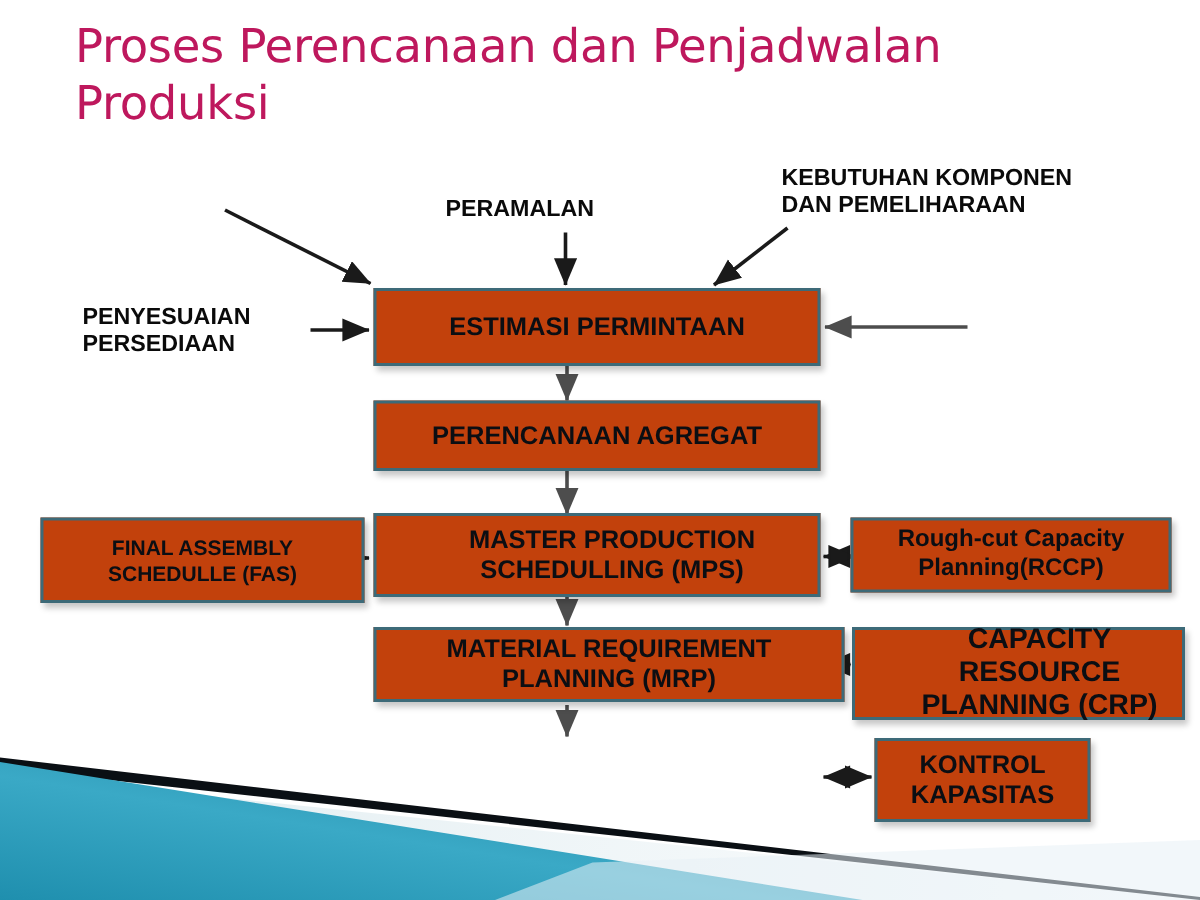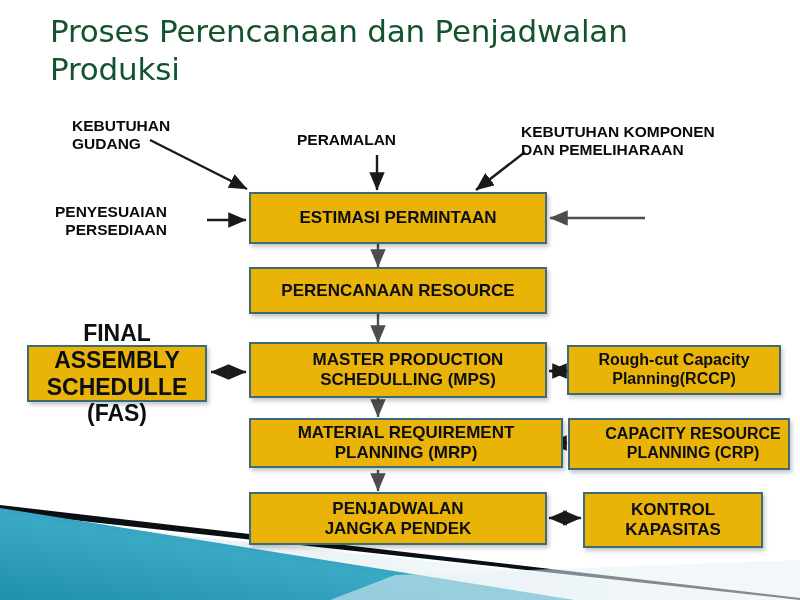--- a/index.html
+++ b/index.html
@@ -22,30 +22,30 @@
   
   #slide-title {
     position: absolute;
     left: 50px;
     top: 12px;
     width: 700px;
     font-family: "DejaVu Sans", sans-serif;
     font-size: 31px;
     line-height: 1.24;
     font-weight: 400;
-    color: #14532d;
+    color: #be185d;
     letter-spacing: -0.2px;
     white-space: pre-line;
   }
 
   
   .pbox {
     position: absolute;
     box-sizing: border-box;
-    background: #eab308;
+    background: #c2410c;
     border: 2px solid #3d6a78;
     color: #0b0e13;
     font-family: "Liberation Sans", sans-serif;
     font-weight: bold;
     font-size: 16px;
     line-height: 1.16;
     display: flex;
     align-items: center;
     justify-content: center;
     text-align: center;
@@ -146,50 +146,46 @@
 
     <line x1="378" y1="398" x2="378" y2="417" stroke="#4d4d4d" stroke-width="2.4" marker-end="url(#ahg)"></line>
 
     <line x1="549" y1="443" x2="567" y2="443" stroke="#1a1a1a" stroke-width="2.4" marker-end="url(#ah)" marker-start="url(#ah-start)"></line>
 
     <line x1="378" y1="470" x2="378" y2="491" stroke="#4d4d4d" stroke-width="2.4" marker-end="url(#ahg)"></line>
 
     <line x1="549" y1="518" x2="581" y2="518" stroke="#1a1a1a" stroke-width="2.4" marker-end="url(#ah)" marker-start="url(#ah-start)"></line>
   </svg>
 
-  <div class="olabel" style="left:72px; top:117px;">KEBUTUHAN
-GUDANG</div>
 
   <div class="olabel" style="left:297px; top:131px;">PERAMALAN</div>
 
-  <div class="olabel" style="left:521px; top:123px;">KEBUTUHAN KOMPONEN
+  <div class="olabel" style="left:521px; top:110px;">KEBUTUHAN KOMPONEN
 DAN PEMELIHARAAN</div>
 
-  <div class="olabel" style="left:55px; top:203px;text-align:right;">PENYESUAIAN
+  <div class="olabel" style="left:55px; top:203px;">PENYESUAIAN
 PERSEDIAAN</div>
 
 
   <div class="pbox" style="left:249px; top:192px; width:298px; height:52px; font-size:17px;">ESTIMASI PERMINTAAN</div>
 
-  <div class="pbox" style="left:249px; top:267px; width:298px; height:47px; font-size:17px;">PERENCANAAN RESOURCE</div>
+  <div class="pbox" style="left:249px; top:267px; width:298px; height:47px; font-size:17px;">PERENCANAAN AGREGAT</div>
 
-  <div class="pbox" style="left:27px; top:345px; width:180px; height:57px; font-size:23px;">FINAL ASSEMBLY
+  <div class="pbox" style="left:27px; top:345px; width:216px; height:57px; font-size:14px;">FINAL ASSEMBLY
 SCHEDULLE (FAS)</div>
 
   <div class="pbox" style="left:249px; top:342px; width:298px; height:56px; font-size:17px;padding-left:20px;">MASTER PRODUCTION
 SCHEDULLING (MPS)</div>
 
   <div class="pbox" style="left:567px; top:345px; width:214px; height:50px; font-size:16px;">Rough-cut Capacity
 Planning(RCCP)</div>
 
   <div class="pbox" style="left:249px; top:418px; width:314px; height:50px; font-size:17px;">MATERIAL REQUIREMENT
 PLANNING (MRP)</div>
 
-  <div class="pbox" style="left:568px; top:418px; width:222px; height:52px; font-size:16px;padding-left:28px;">CAPACITY RESOURCE
+  <div class="pbox" style="left:568px; top:418px; width:222px; height:62px; font-size:19px;padding-left:28px;">CAPACITY RESOURCE
 PLANNING (CRP)</div>
 
-  <div class="pbox" style="left:249px; top:492px; width:298px; height:53px; font-size:17px;">PENJADWALAN
-JANGKA PENDEK</div>
 
-  <div class="pbox" style="left:583px; top:492px; width:180px; height:56px; font-size:17px;">KONTROL
+  <div class="pbox" style="left:583px; top:492px; width:144px; height:56px; font-size:17px;">KONTROL
 KAPASITAS</div>
 
 </div>
 
 </body></html>

